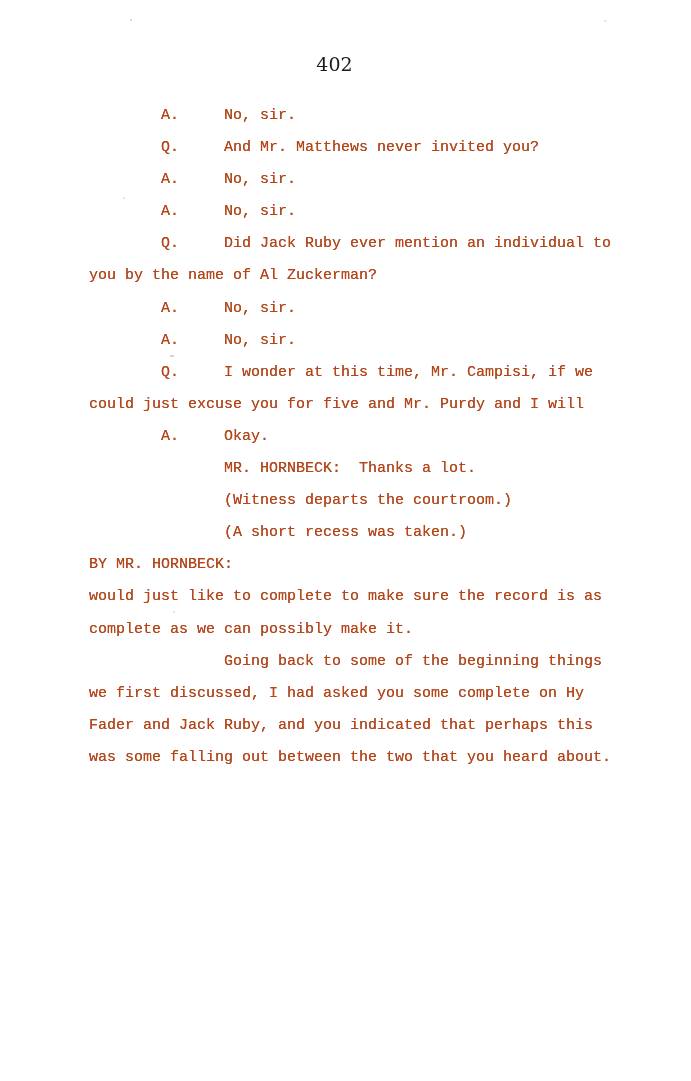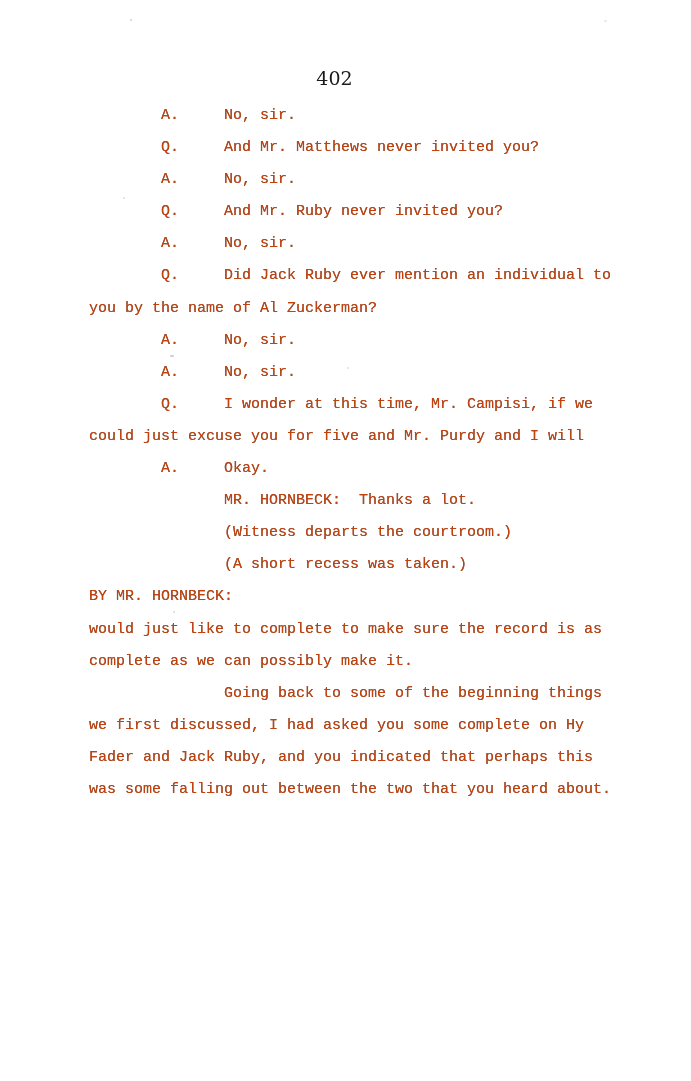--- a/index.html
+++ b/index.html
@@ -9,21 +9,21 @@
   }
   .page {
     position: relative;
     width: 691px;
     height: 1081px;
     background: #ffffff;
     overflow: hidden;
   }
   .page-number {
     position: absolute;
-    top: 67px;
+    top: 53px;
     left: 0;
     width: 669px;
     text-align: center;
     font-family: "DejaVu Serif", serif;
     font-size: 19px;
     color: #1b1b1b;
   }
   .transcript-body {
     position: absolute;
     top: 100px;
@@ -55,21 +55,20 @@
 </head>
 <body>
 
 <div class="page">
   <div class="page-number">402</div>
 
   <div class="transcript-body">
     <div class="line">        A.     No, sir.</div>
     <div class="line">        Q.     And Mr. Matthews never invited you?</div>
     <div class="line">        A.     No, sir.</div>
-    <div class="line">        Q.     And Mr. Ruby never invited you?</div>
     <div class="line">        A.     No, sir.</div>
     <div class="line">        Q.     Did Jack Ruby ever mention an individual to</div>
     <div class="line">you by the name of Al Zuckerman?</div>
     <div class="line">        A.     No, sir.</div>
     <div class="line">        A.     No, sir.</div>
     <div class="line">        Q.     I wonder at this time, Mr. Campisi, if we</div>
     <div class="line">could just excuse you for five and Mr. Purdy and I will</div>
     <div class="line">        A.     Okay.</div>
     <div class="line">               MR. HORNBECK:  Thanks a lot.</div>
     <div class="line">               (Witness departs the courtroom.)</div>

